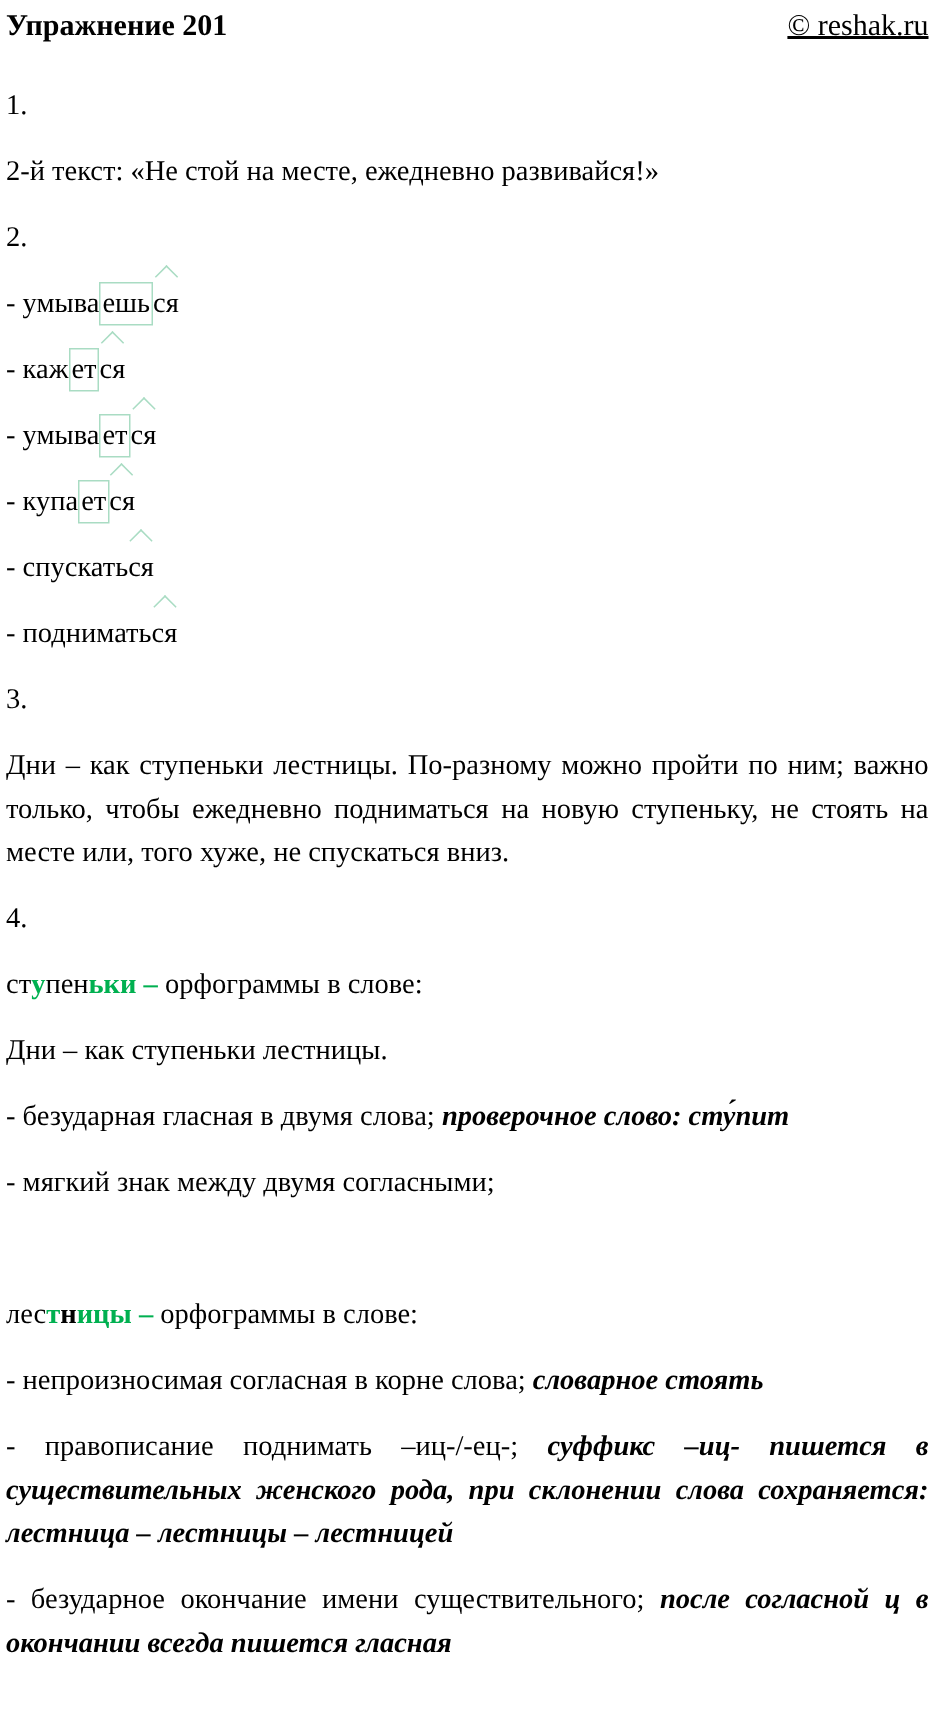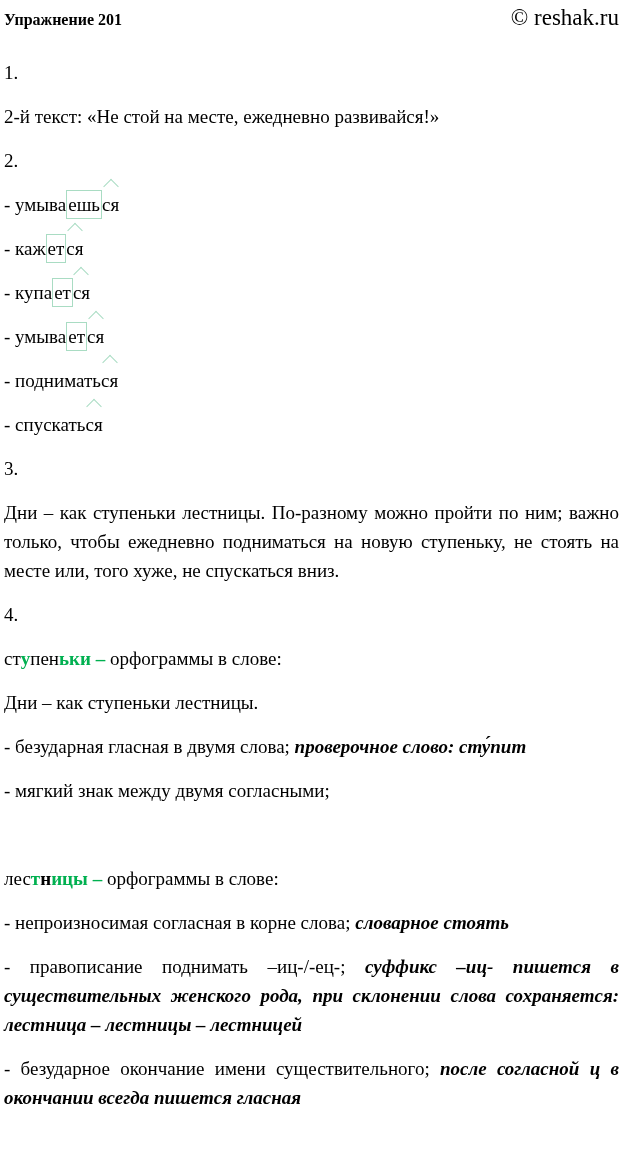--- a/index.html
+++ b/index.html
@@ -18,22 +18,22 @@
     font-family:"Liberation Serif","DejaVu Serif",serif;
     font-size:19px;
     padding:3px 5px 10px 4px;
   }
   .header{
     display:flex;
     justify-content:space-between;
     align-items:baseline;
     line-height:29px;
   }
-  .header .title{font-weight:bold;font-size:16px;}
-  .header .copy{font-size:23px;}
+  .header .title{font-weight:bold;font-size:20px;}
+  .header .copy{font-size:20px;text-decoration:underline;}
   #content p{
     margin:15px 0 0 0;
     line-height:29px;
   }
   #content p:first-child{margin-top:24px;}
   #content p.justify{text-align:justify;}
   #content p.spacer{min-height:29px;}
   .green{color:var(--green);font-weight:bold;}
   .bold{font-weight:bold;}
   .italic{font-style:italic;font-weight:bold;}
@@ -61,24 +61,24 @@
   <div class="header">
     <span class="title">Упражнение 201</span>
     <span class="copy">© reshak.ru</span>
   </div>
   <div id="content">
       <p class="">1.</p>
       <p class="">2-й текст: «Не стой на месте, ежедневно развивайся!»</p>
       <p class="">2.</p>
       <p class=""><span>- умыва</span><span class="seg-box">ешь</span><span class="seg-caret">ся</span></p>
       <p class=""><span>- каж</span><span class="seg-box">ет</span><span class="seg-caret">ся</span></p>
+      <p class=""><span>- умыва</span><span class="seg-box">ет</span><span class="seg-caret">ся</span></p>
       <p class=""><span>- купа</span><span class="seg-box">ет</span><span class="seg-caret">ся</span></p>
-      <p class=""><span>- умыва</span><span class="seg-box">ет</span><span class="seg-caret">ся</span></p>
+      <p class=""><span>- спускать</span><span class="seg-caret">ся</span></p>
       <p class=""><span>- поднимать</span><span class="seg-caret">ся</span></p>
-      <p class=""><span>- спускать</span><span class="seg-caret">ся</span></p>
       <p class="">3.</p>
       <p class="justify ">Дни – как ступеньки лестницы. По-разному можно пройти по ним; важно только, чтобы ежедневно подниматься на новую ступеньку, не стоять на месте или, того хуже, не спускаться вниз.</p>
       <p class="">4.</p>
       <p class=""><span>ст</span><span class="green bold">у</span><span>пен</span><span class="green bold">ьки</span><span> </span><span class="green bold">–</span><span> орфограммы в слове:</span></p>
       <p class="">Дни – как ступеньки лестницы.</p>
       <p class=""><span>- безударная гласная в двумя слова; </span><span class="italic">проверочное слово: сту́пит</span></p>
       <p class="">- мягкий знак между двумя согласными;</p>
       <p class="spacer">&nbsp;</p>
       <p class=""><span>лес</span><span class="green bold">т</span><span class="bold">н</span><span class="green bold">иц</span><span class="green bold">ы</span><span> </span><span class="green bold">–</span><span> орфограммы в слове:</span></p>
       <p class=""><span>- непроизносимая согласная в корне слова; </span><span class="italic">словарное стоять</span></p>

